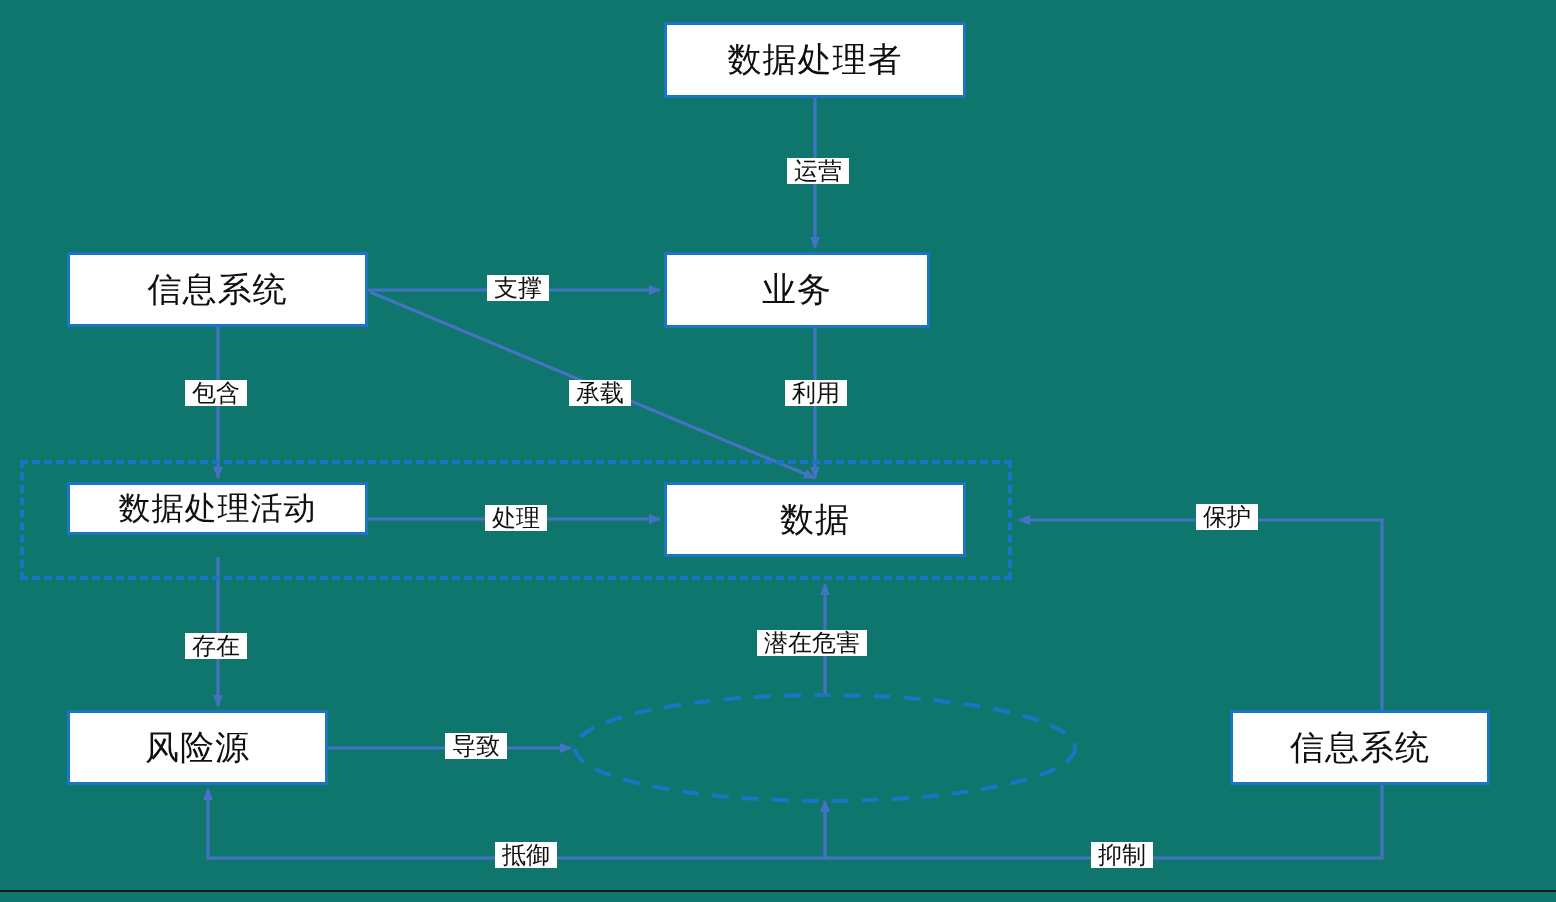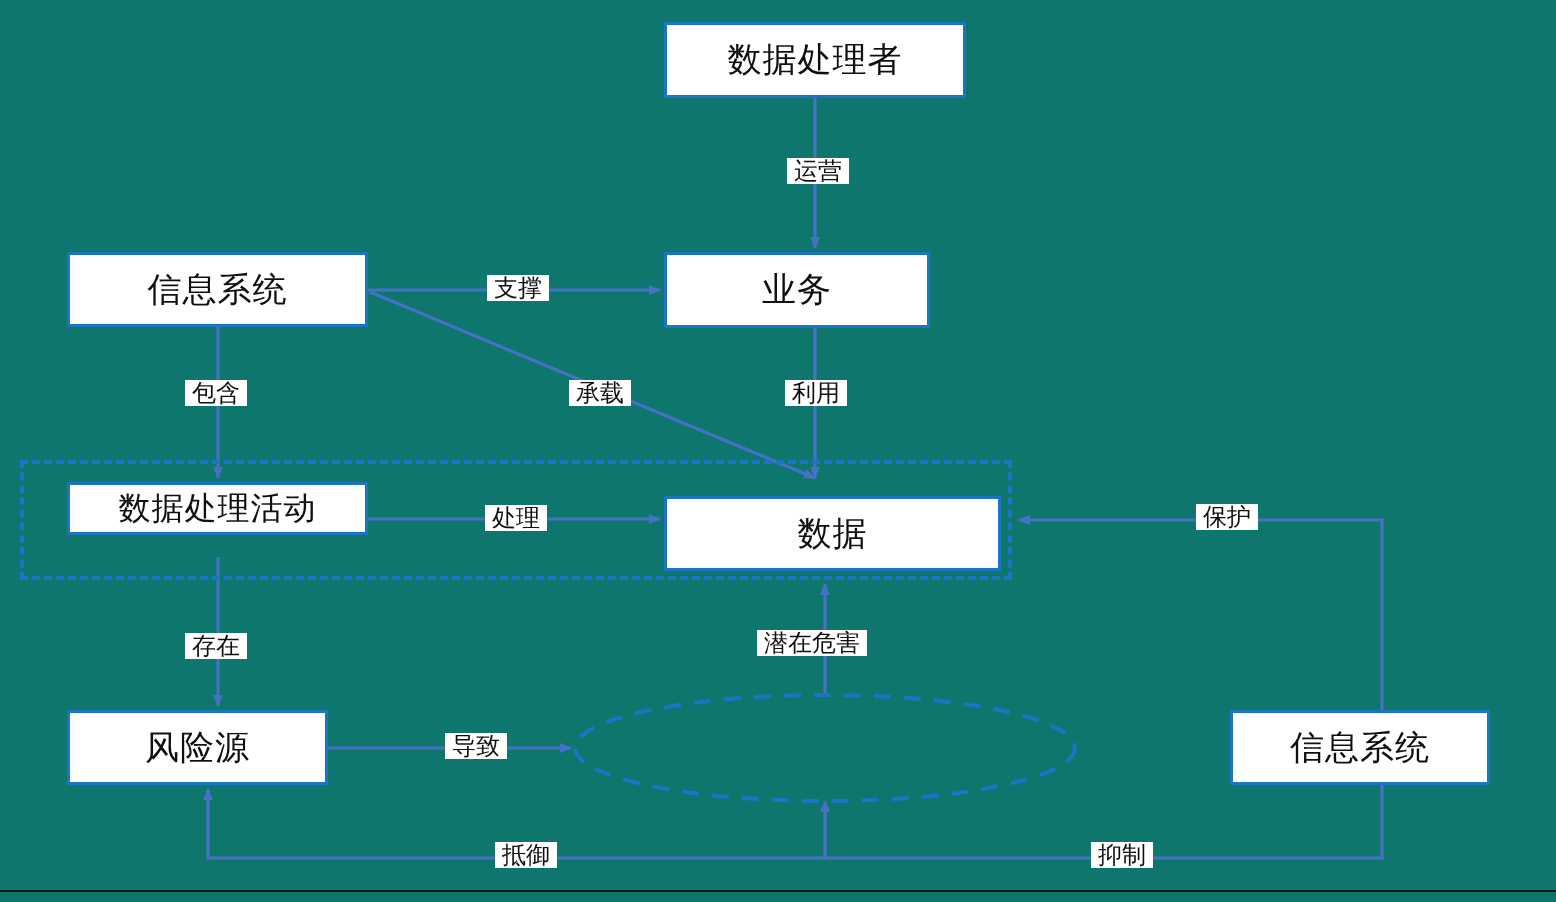--- a/index.html
+++ b/index.html
@@ -125,21 +125,21 @@
   </div>
 
   <div class="node" id="node-business" style="left: 664px; top: 252px; width: 266px; height: 76px;">
     <span>业务</span>
   </div>
 
   <div class="node small" id="node-activity" style="left: 67px; top: 482px; width: 301px; height: 53px;">
     <span>数据处理活动</span>
   </div>
 
-  <div class="node" id="node-data" style="left: 664px; top: 496px; width: 337px; height: 75px;">
+  <div class="node" id="node-data" style="left: 664px; top: 482px; width: 302px; height: 75px;">
     <span>数据</span>
   </div>
 
   <div class="node" id="node-risksource" style="left: 67px; top: 710px; width: 261px; height: 75px;">
     <span>风险源</span>
   </div>
 
 
   <div class="node" id="node-measure" style="left: 1230px; top: 710px; width: 260px; height: 75px;">
     <span>信息系统</span>

